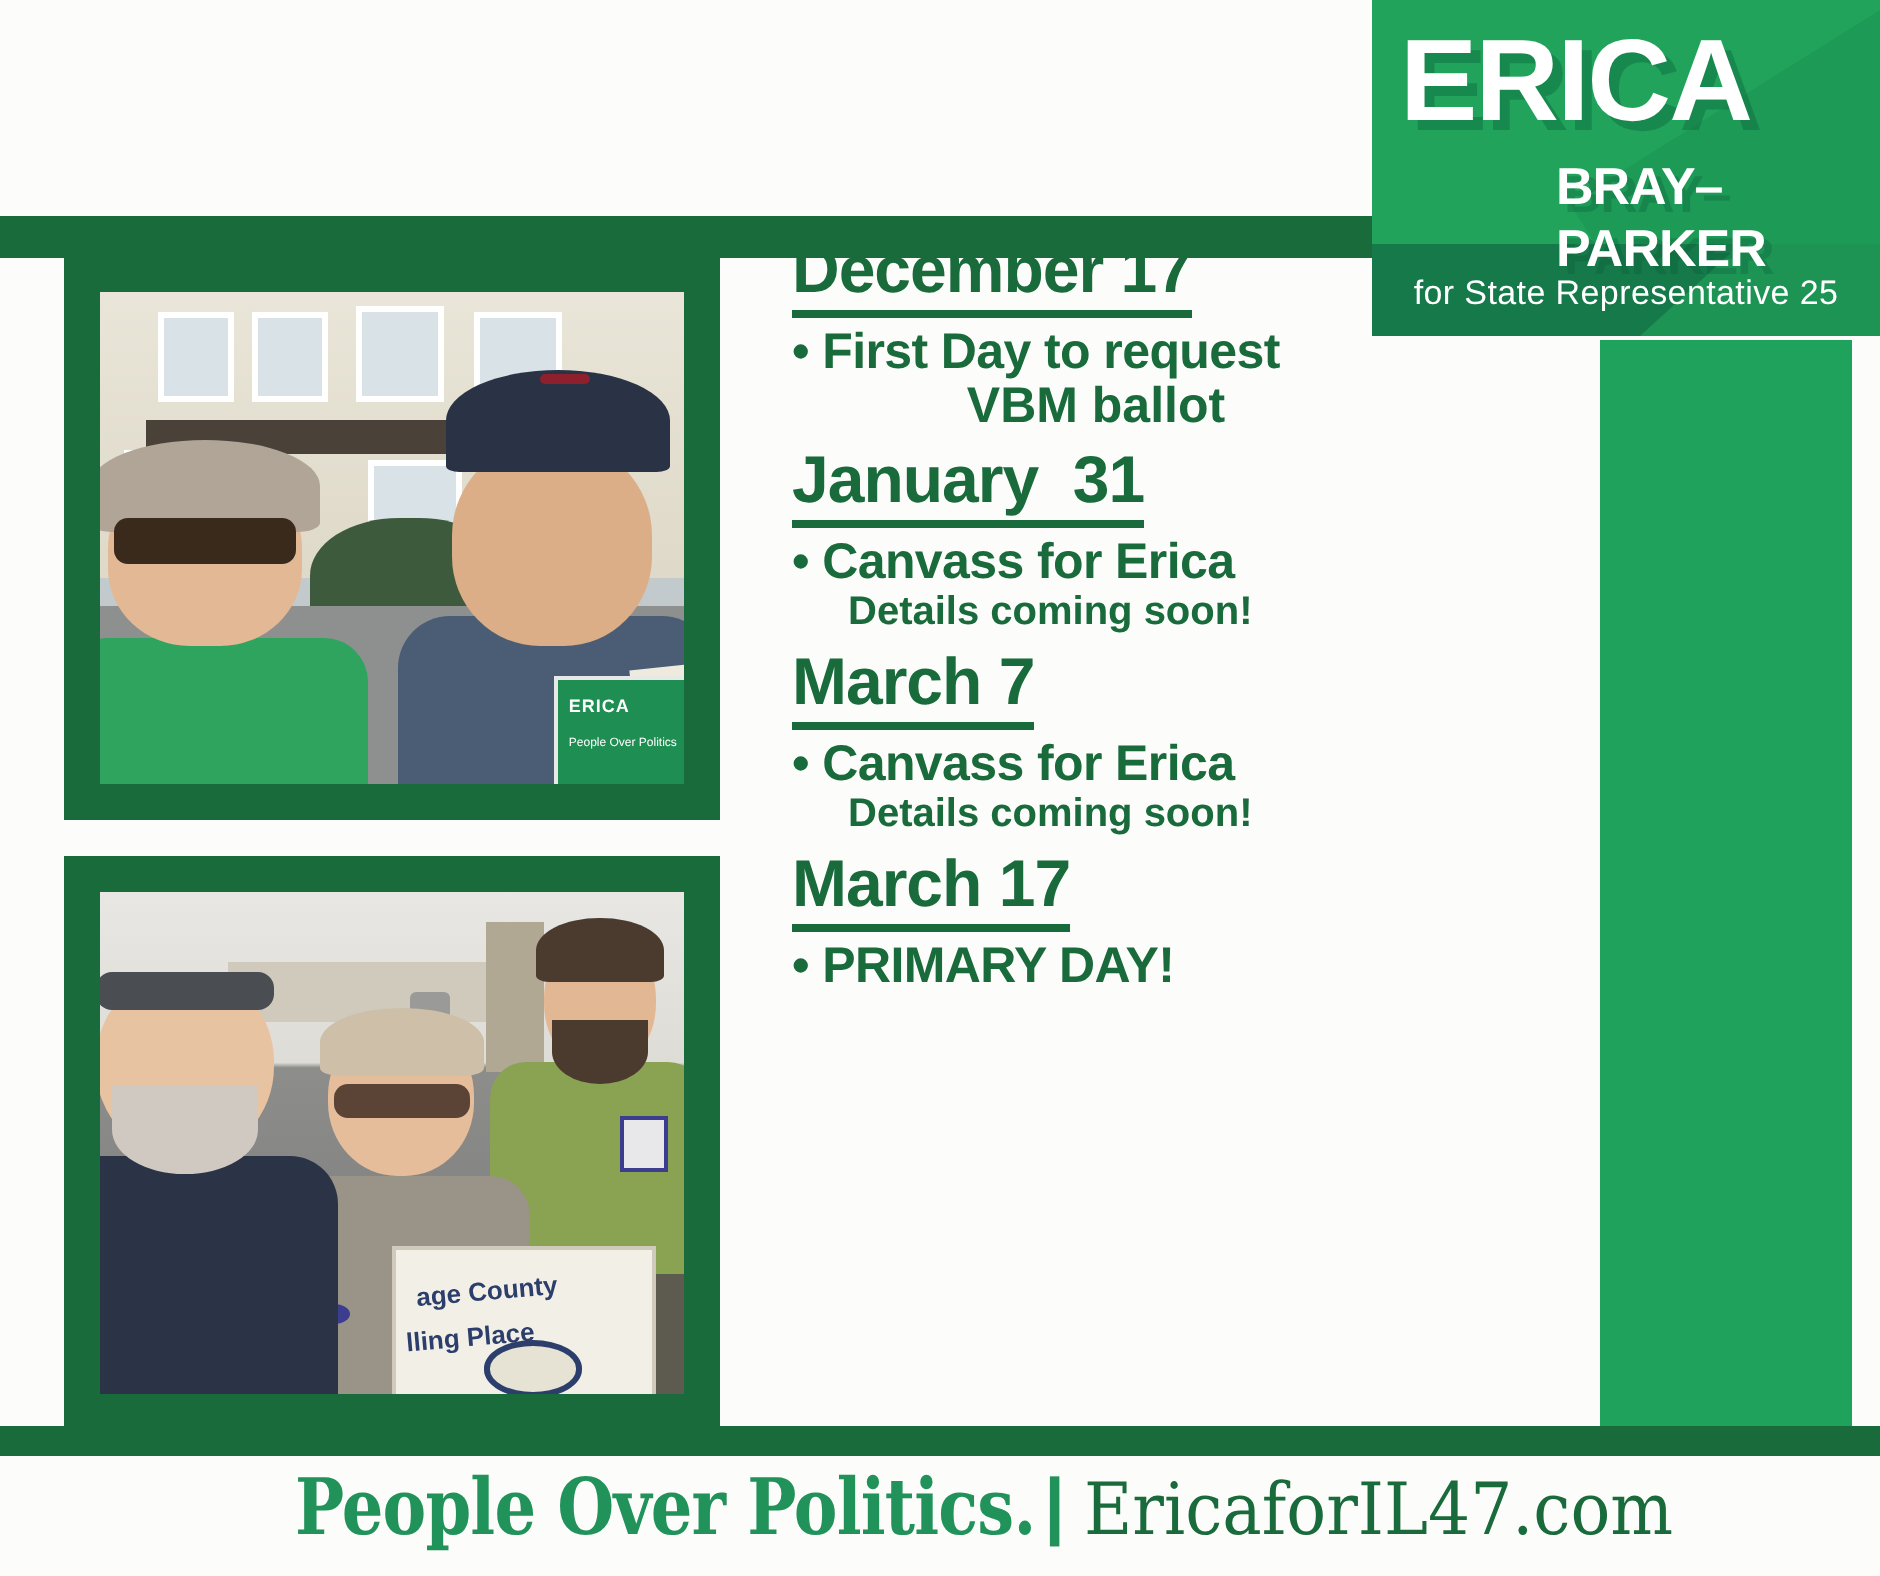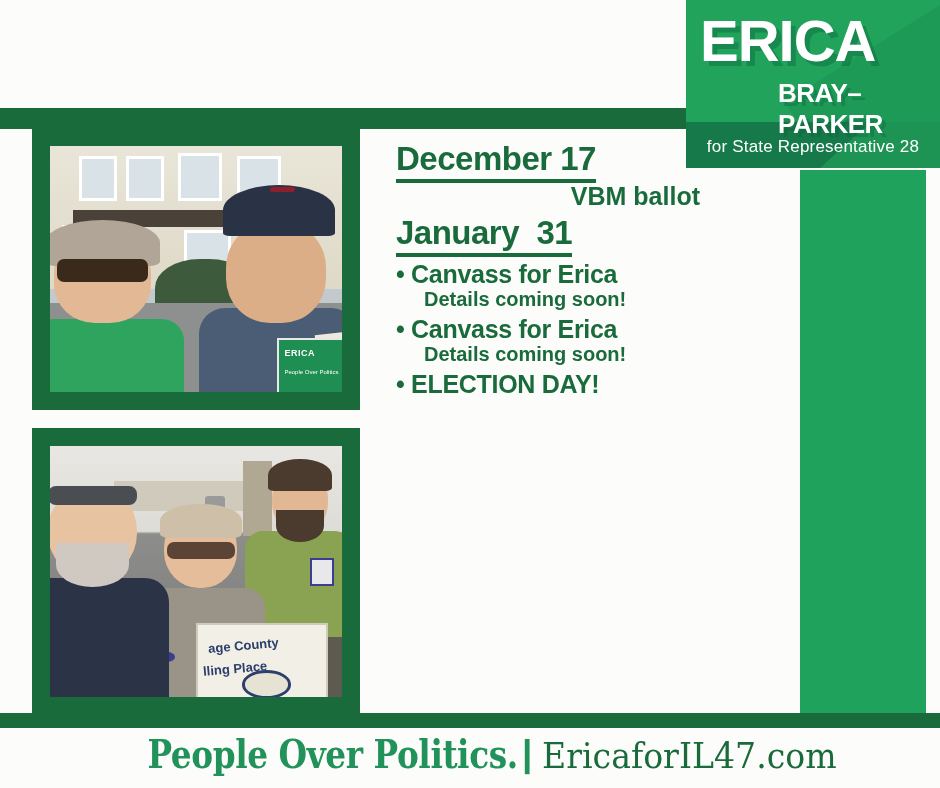--- a/index.html
+++ b/index.html
@@ -122,29 +122,29 @@
   .beardC{position:absolute;left:28%;top:19%;width:48%;height:14%;background:#4a3b2e;border-radius:0 0 50% 50%;}
   .shirtC{position:absolute;left:-4%;top:28%;width:108%;height:46%;background:#8aa353;border-radius:18px 18px 0 0;}
   .pantsC{position:absolute;left:6%;top:72%;width:88%;height:30%;background:#5d5a50;}
   .stickerC{position:absolute;left:62%;top:40%;width:20%;height:10%;background:#e8e8ea;border:2px solid #3d3d8f;}
   .sign{position:absolute;left:50%;bottom:-2%;width:44%;height:30%;background:#f2efe6;border:2px solid #cfcabb;}
   .sign-l1{position:absolute;left:8%;top:18%;color:#2c3e6b;font-size:13px;font-weight:bold;transform:rotate(-5deg);}
   .sign-l2{position:absolute;left:4%;top:48%;color:#2c3e6b;font-size:13px;font-weight:bold;transform:rotate(-5deg);}
   .seal{position:absolute;left:34%;bottom:2%;width:34%;height:30%;border:3px solid #2c3e6b;border-radius:50%;background:#e6e2d4;}
 
   
-  .dates{position:absolute;left:396px;top:140px;width:330px;color:#1a6b3c;}
+  .dates{position:absolute;left:396px;top:116px;width:330px;color:#1a6b3c;}
   .entry{margin-bottom:4px;}
   .d-head{
     font-size:33px;font-weight:bold;letter-spacing:-.5px;
     display:inline-block;border-bottom:4px solid #1a6b3c;padding-bottom:1px;
     white-space:pre;
   }
   .d-item{font-size:25px;font-weight:bold;margin-top:3px;line-height:1.12;letter-spacing:-.3px;}
-  .d-item2{font-size:25px;font-weight:bold;text-align:right;line-height:1.12;margin-top:-1px;padding-right:26px;}
+  .d-item2{font-size:25px;font-weight:bold;text-align:center;line-height:1.12;margin-top:-1px;padding-right:26px;}
   .d-note{font-size:20px;font-weight:bold;margin-top:0;padding-left:28px;}
 
   
   .footer{position:absolute;left:0;top:731px;width:940px;text-align:center;white-space:nowrap;}
   .f-slogan{
     font-family:"DejaVu Serif", serif;font-weight:bold;
     font-size:39px;color:#21935a;letter-spacing:-.5px;
     display:inline-block;transform:scaleX(.84);transform-origin:right center;
   }
   .f-div{
@@ -162,21 +162,21 @@
 <div class="canvas">
 
 
   <div class="logo-box">
     <div class="logo-diag"></div>
     <div class="logo-lower">
       <div class="logo-lower-diag"></div>
     </div>
     <div class="logo-name">ERICA</div>
     <div class="logo-sub">BRAY–PARKER</div>
-    <div class="logo-tag">for State Representative 28</div>
+    <div class="logo-tag">for State Representative 25</div>
   </div>
 
   <div class="bar-top"></div>
   <div class="panel-right"></div>
   <div class="bar-bottom"></div>
 
   <div class="photo-frame p1">
     <div class="photo">
       <div class="sky"></div>
       <div class="house"></div>
@@ -244,39 +244,42 @@
         <div class="sign-l2">lling Place</div>
         <div class="seal"></div>
       </div>
     </div>
   </div>
 
   <div class="dates">
 
     <div class="entry">
       <div class="d-head">December 17</div>
+      <div class="d-item">• First Day to request</div>
       <div class="d-item2">VBM ballot</div>
     </div>
 
     <div class="entry">
       <div class="d-head">January  31</div>
       <div class="d-item">• Canvass for Erica</div>
       <div class="d-note">Details coming soon!</div>
     </div>
 
     <div class="entry">
     </div>
 
     <div class="entry">
+      <div class="d-head">March 7</div>
       <div class="d-item">• Canvass for Erica</div>
       <div class="d-note">Details coming soon!</div>
     </div>
 
     <div class="entry">
-      <div class="d-item">• ELECTION DAY!</div>
+      <div class="d-head">March 17</div>
+      <div class="d-item">• PRIMARY DAY!</div>
     </div>
 
   </div>
 
   <div class="footer">
     <span class="f-slogan">People Over Politics.</span><span class="f-div">|</span><span class="f-url">EricaforIL47.com</span>
   </div>
 
 </div>
 

